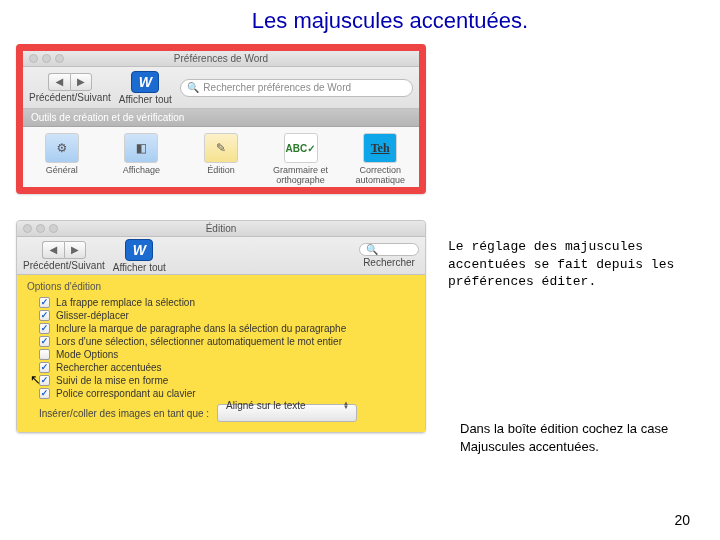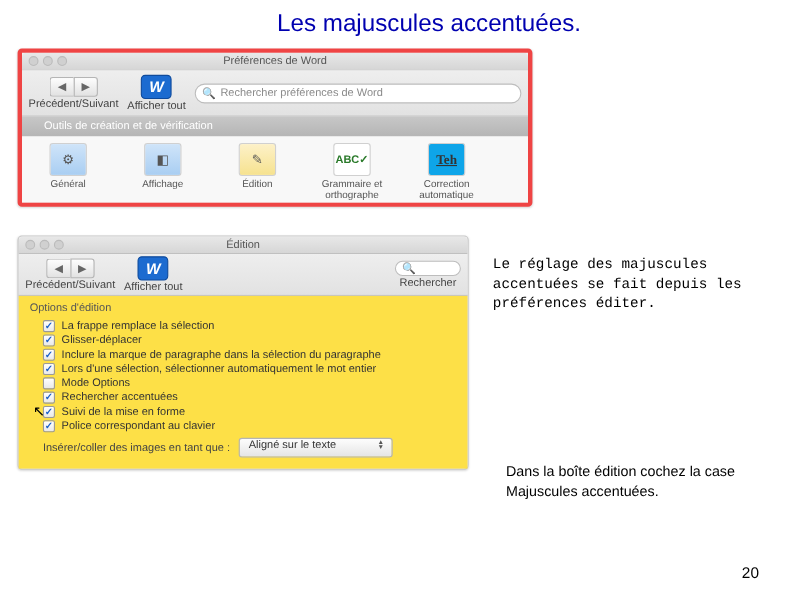--- a/index.html
+++ b/index.html
@@ -19,22 +19,22 @@
     text-align: center;
     padding: 8px 0 4px 0;
     margin-left: 60px;
   }
   .row { display: flex; align-items: flex-start; }
   .left-col { width: 440px; padding: 6px 0 6px 16px; }
   .right-col { width: 250px; padding: 12px 8px 4px 8px; line-height: 1.35; }
 
   
   .win1 {
-    width: 468px;
-    border: 4px solid #ef4444;
+    width: 410px;
+    border: 7px solid #ef4444;
     border-radius: 4px;
     background: #f0f0f0;
     font-size: 10px;
     color: #444;
     box-shadow: 0 1px 2px rgba(0,0,0,0.15);
   }
   .win1 .titlebar {
     height: 16px;
     background: linear-gradient(#e8e8e8,#d6d6d6);
     border-bottom: 1px solid #c0c0c0;
@@ -79,21 +79,21 @@
     flex: 1; display:flex; align-items:center;
     height: 18px;
     background: #fff; border:1px solid #bdbdbd; border-radius: 9px;
     padding: 0 6px; color:#8a8a8a; font-size:10px; gap:4px;
   }
   .secbar {
     height: 18px;
     background: linear-gradient(#c7c7c7,#b6b6b6);
     border-bottom: 1px solid #a5a5a5;
     color: #fff; font-size: 10px;
-    padding: 0 20px; display:flex; align-items:center;text-align:center;
+    padding: 0 8px; display:flex; align-items:center;text-align:center;
   }
   .win1 .content {
     height: 60px;
     background: #f8f8f8;
     display:flex; align-items:flex-start; padding: 6px 10px; gap: 22px;
   }
   .p-item { display:flex; flex-direction:column; align-items:center; font-size:9px; color:#555; gap:2px; width:64px; text-align:center; }
   .p-ico {
     width: 34px; height: 30px; border:1px solid #d0d0d0;
     background:#0ea5e9; border-radius:3px;
@@ -134,21 +134,21 @@
   .chk {
     width:11px; height:11px; border:1px solid #9a9a9a; border-radius:2px;
     background: linear-gradient(#fff,#e9e9e9);
     display:flex; align-items:center; justify-content:center;
     font-size:9px; color:#1a5fc7; font-weight:bold; line-height:1;
   }
   .insrow { display:flex; align-items:center; gap:8px; padding:4px 0 0 12px; font-size:10px; }
   .combo {
     height:16px; min-width:140px; background:linear-gradient(#fdfdfd,#e5e5e5);
     border:1px solid #b5b5b5; border-radius:3px;
-    display:flex; justify-content:space-between;
+    display:flex; align-items:center; justify-content:space-between;
     padding:0 4px 16px 8px; font-size:10px; color:#333;
   }
   .combo .arr { width:12px; height:12px; display:flex; flex-direction:column; align-items:center; justify-content:center; font-size:6px; color:#555; line-height:0.7; }
   .cursor { position:absolute; font-size:13px; color:#000; }
   .page-num { position:absolute; right:30px; bottom:12px; font-size:14px; }
 </style>
 </head>
 <body>
 
 <div class="title">Les majuscules accentuées.</div>

